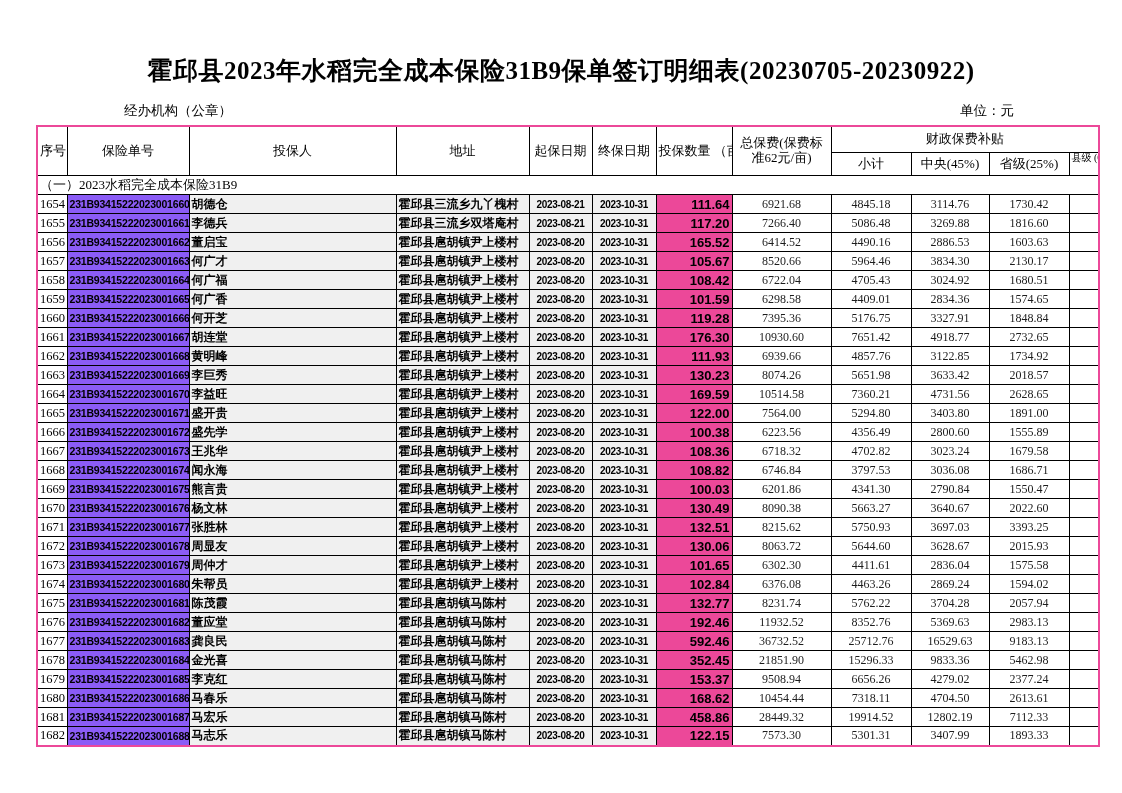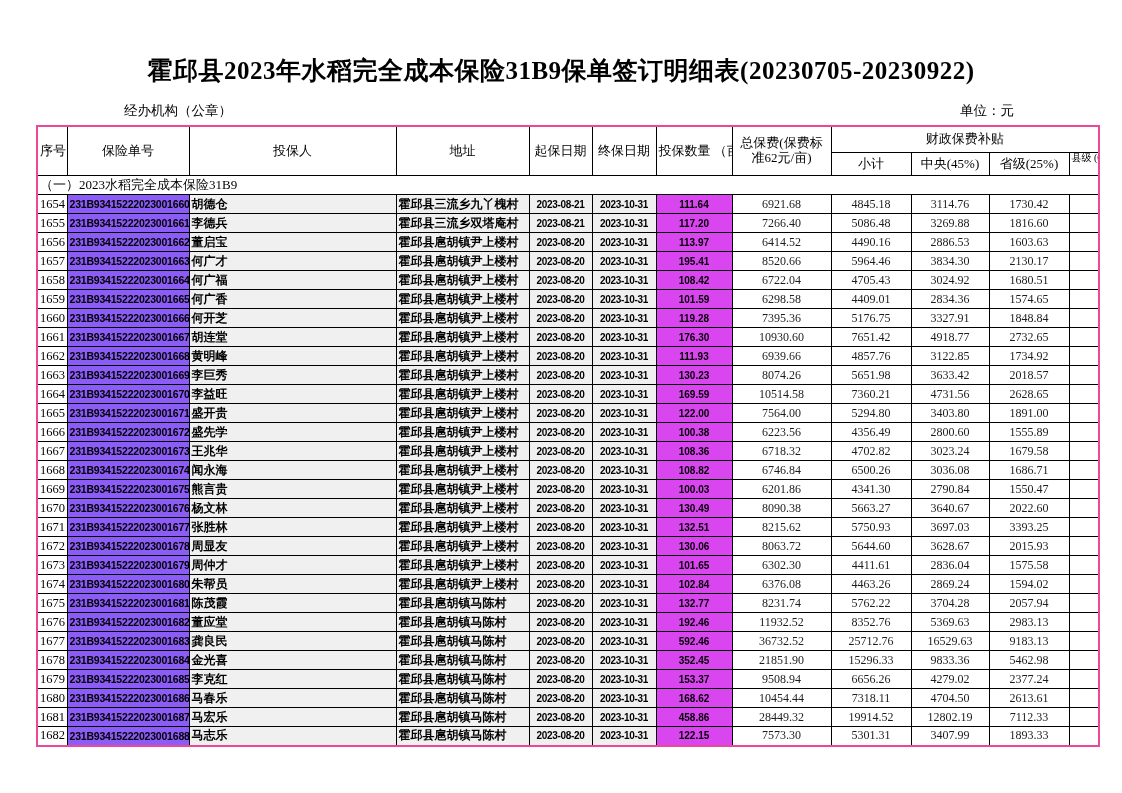--- a/index.html
+++ b/index.html
@@ -21,22 +21,22 @@
   th.county-h{font-size:10px;line-height:1.05;white-space:pre-line;vertical-align:top;padding-top:2px;}
   td.section-cell{font-size:13px;height:16px;text-align:left;padding-left:4px;background:#fff;}
   tbody.data tr{height:19px;}
   td.c-seq{font-size:12.5px;text-align:left;background:#fff;}
   td.c-policy{font-family:"Liberation Sans","DejaVu Sans",sans-serif;font-size:10.5px;
               font-weight:700;letter-spacing:-0.2px;text-align:left;background:#8b5cf6;}
   td.c-name,td.c-addr{font-family:"Liberation Sans","DejaVu Sans",sans-serif;font-size:12px;
               font-weight:600;text-align:left;background:#f0f0f0;margin-top:40px;}
   td.c-date{font-family:"Liberation Sans","DejaVu Sans",sans-serif;font-size:10px;
               font-weight:600;text-align:center;background:#f0f0f0;letter-spacing:-0.3px;}
-  td.c-qty{font-family:"Liberation Sans","DejaVu Sans",sans-serif;font-size:10px;
-              font-weight:700;text-align:center;background:#d946ef;}
+  td.c-qty{font-family:"Liberation Sans","DejaVu Sans",sans-serif;font-size:13px;
+              font-weight:700;text-align:right;background:#ec4899;}
   td.c-money{font-size:12px;text-align:center;background:#fff;color:#1c1c1c;}
   td.c-county{background:#fff;}
 </style>
 </head>
 <body>
 
 <div class="page">
 
   <h1 class="doc-title">霍邱县2023年水稻完全成本保险31B9保单签订明细表(20230705-20230922)</h1>
 
@@ -115,35 +115,35 @@
       <td class="c-money">1816.60</td>
       <td class="c-county"></td>
     </tr>
         <tr>
       <td class="c-seq">1656</td>
       <td class="c-policy">231B93415222023001662</td>
       <td class="c-name">董启宝</td>
       <td class="c-addr">霍邱县扈胡镇尹上楼村</td>
       <td class="c-date">2023-08-20</td>
       <td class="c-date">2023-10-31</td>
-      <td class="c-qty">113.97</td>
+      <td class="c-qty">165.52</td>
       <td class="c-money">6414.52</td>
       <td class="c-money">4490.16</td>
       <td class="c-money">2886.53</td>
       <td class="c-money">1603.63</td>
       <td class="c-county"></td>
     </tr>
         <tr>
       <td class="c-seq">1657</td>
       <td class="c-policy">231B93415222023001663</td>
       <td class="c-name">何广才</td>
       <td class="c-addr">霍邱县扈胡镇尹上楼村</td>
       <td class="c-date">2023-08-20</td>
       <td class="c-date">2023-10-31</td>
-      <td class="c-qty">195.41</td>
+      <td class="c-qty">105.67</td>
       <td class="c-money">8520.66</td>
       <td class="c-money">5964.46</td>
       <td class="c-money">3834.30</td>
       <td class="c-money">2130.17</td>
       <td class="c-county"></td>
     </tr>
         <tr>
       <td class="c-seq">1658</td>
       <td class="c-policy">231B93415222023001664</td>
       <td class="c-name">何广福</td>
@@ -285,21 +285,21 @@
     </tr>
         <tr>
       <td class="c-seq">1668</td>
       <td class="c-policy">231B93415222023001674</td>
       <td class="c-name">闻永海</td>
       <td class="c-addr">霍邱县扈胡镇尹上楼村</td>
       <td class="c-date">2023-08-20</td>
       <td class="c-date">2023-10-31</td>
       <td class="c-qty">108.82</td>
       <td class="c-money">6746.84</td>
-      <td class="c-money">6500.26</td>
+      <td class="c-money">3797.53</td>
       <td class="c-money">3036.08</td>
       <td class="c-money">1686.71</td>
       <td class="c-county"></td>
     </tr>
         <tr>
       <td class="c-seq">1669</td>
       <td class="c-policy">231B93415222023001675</td>
       <td class="c-name">熊言贵</td>
       <td class="c-addr">霍邱县扈胡镇尹上楼村</td>
       <td class="c-date">2023-08-20</td>

